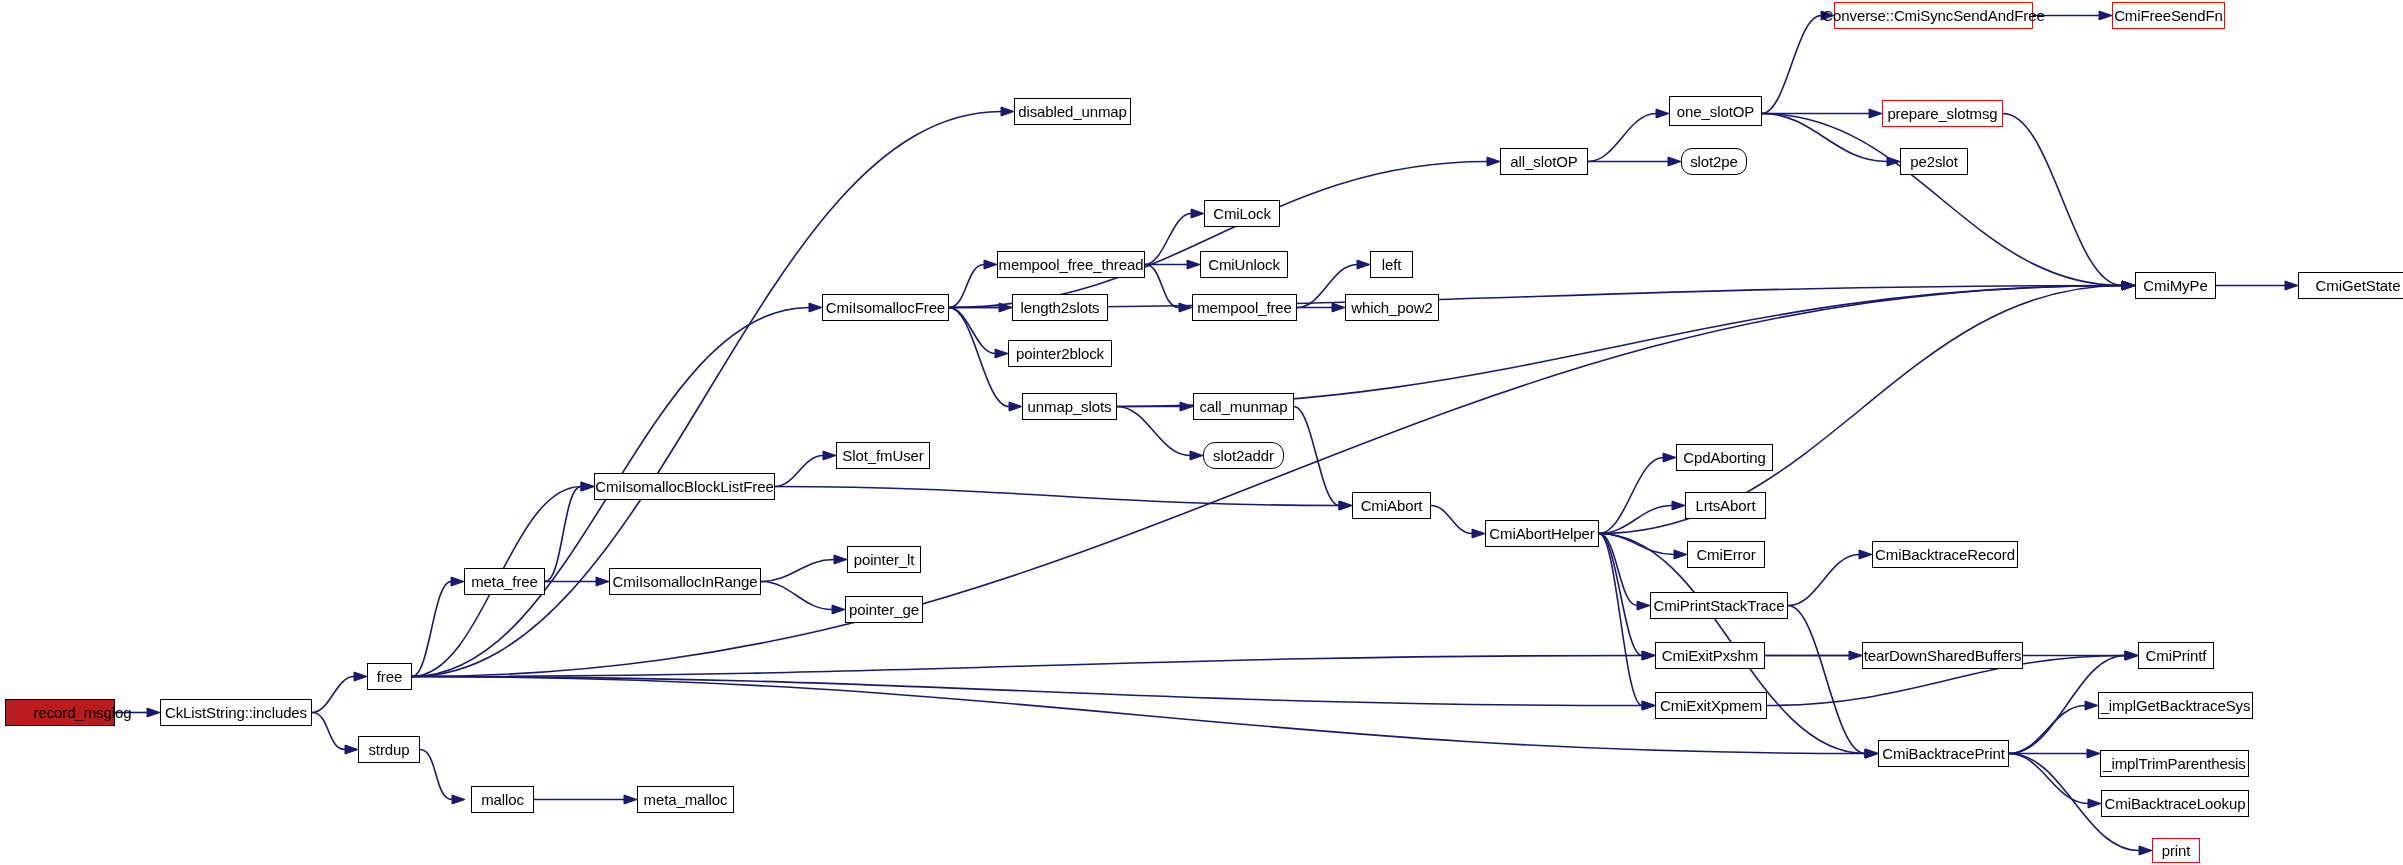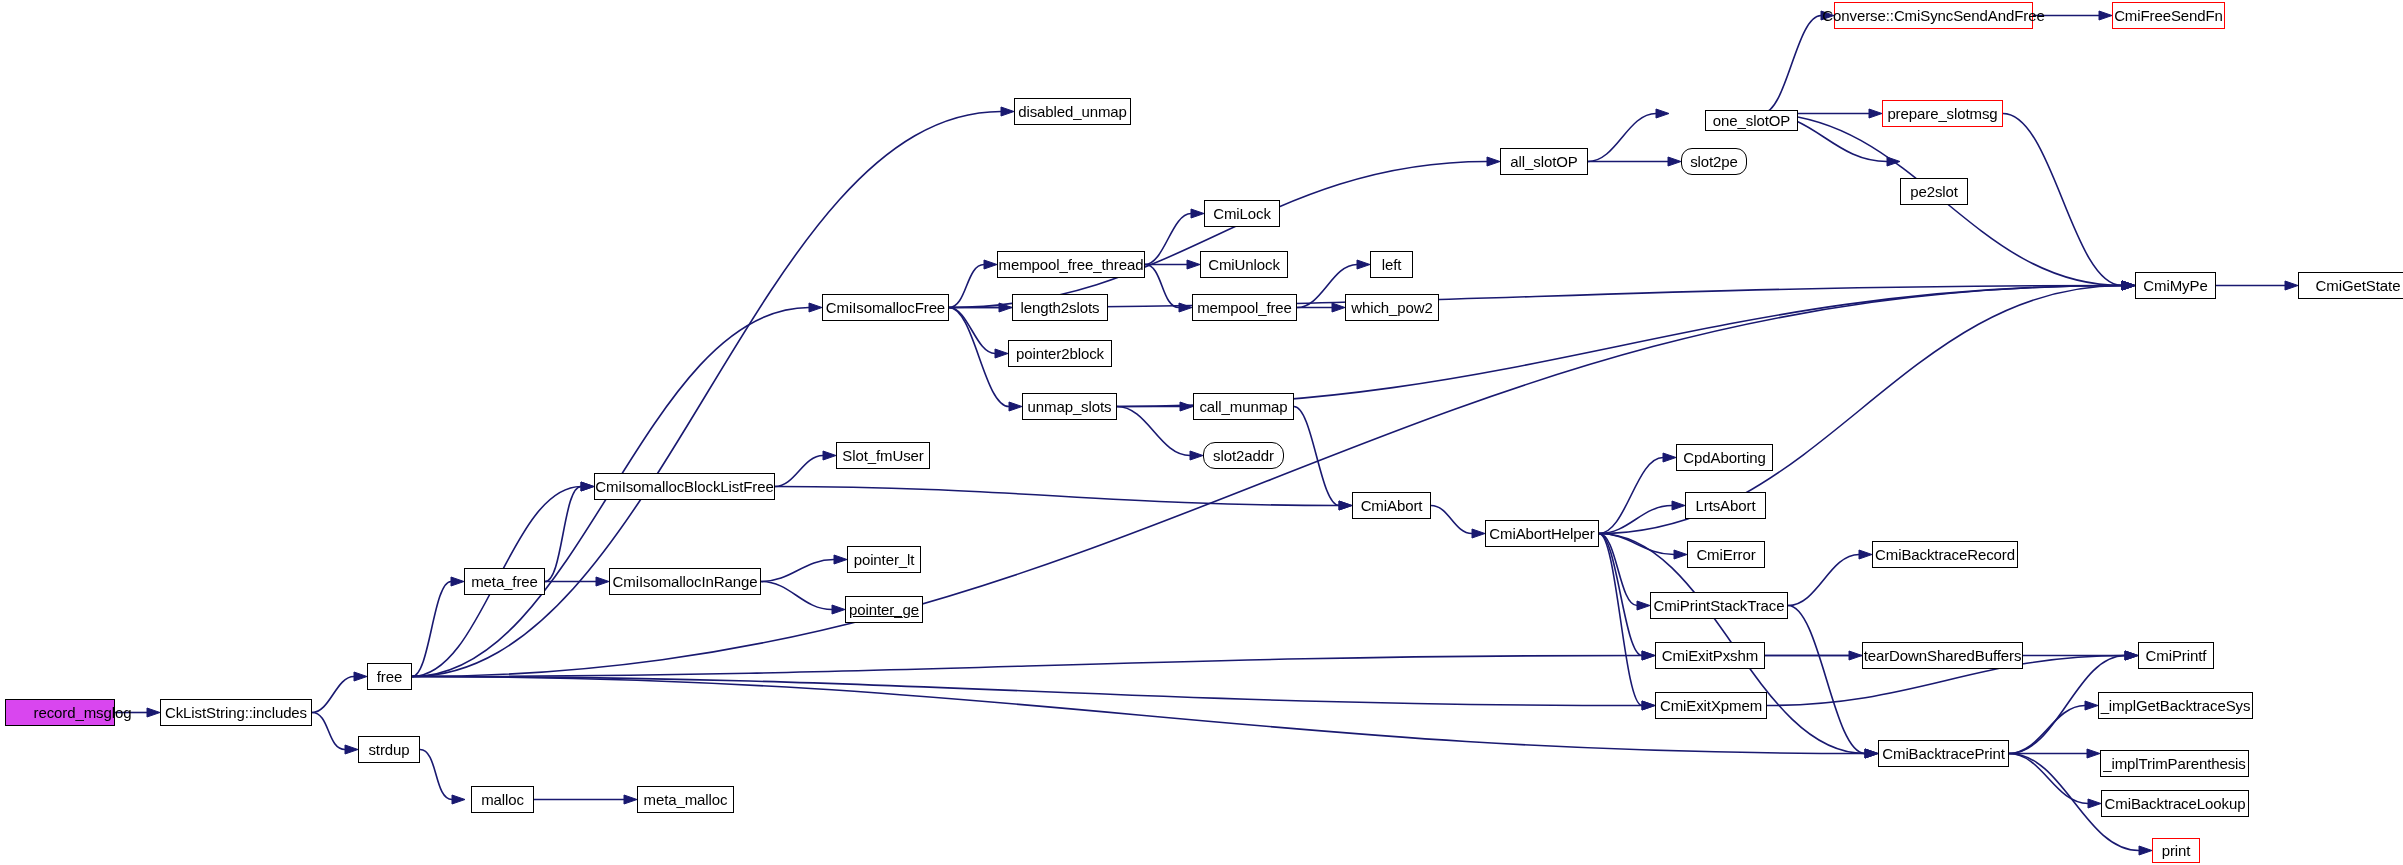--- a/index.html
+++ b/index.html
@@ -21,21 +21,21 @@
     font-size:15px;
     line-height:1;
     display:flex;
     align-items:center;
     justify-content:center;
     white-space:nowrap;
     letter-spacing:-0.1px;
     z-index:5;
   }
   .node.red{ border-color:#ff0000;justify-content:center; }
-  .node.filled{ background:#d946ef; border-color:#000000;padding-left:45px; }
+  .node.filled{ background:#b91c1c; border-color:#000000;padding-left:45px; }
   svg#edges{
     position:absolute;
     left:0; top:0;
     width:2403px;
     height:865px;
     z-index:1;
     pointer-events:none;
   }
   svg#edges path{ fill:none; stroke:#191970; stroke-width:1.6px; }
   svg#edges polygon.arrow{ fill:#191970; stroke:#191970; stroke-width:1px; }
@@ -191,21 +191,21 @@
       </div>
       <div class="node" style="left: 464px; top: 568px; width: 81px; height: 27px;">
         <span>meta_free</span>
       </div>
       <div class="node" style="left: 609px; top: 568px; width: 152px; height: 27px;">
         <span>CmiIsomallocInRange</span>
       </div>
       <div class="node" style="left: 847px; top: 546px; width: 74px; height: 27px;">
         <span>pointer_lt</span>
       </div>
-      <div class="node" style="left: 845px; top: 596px; width: 78px; height: 27px; text-decoration: underline;">
+      <div class="node" style="left: 845px; top: 596px; width: 78px; height: 27px;">
         <span>pointer_ge</span>
       </div>
       <div class="node" style="left: 594px; top: 473px; width: 181px; height: 27px;">
         <span>CmiIsomallocBlockListFree</span>
       </div>
       <div class="node" style="left: 836px; top: 442px; width: 94px; height: 27px;">
         <span>Slot_fmUser</span>
       </div>
       <div class="node" style="left: 822px; top: 294px; width: 127px; height: 27px;">
         <span>CmiIsomallocFree</span>
@@ -242,36 +242,36 @@
       </div>
       <div class="node" style="left: 1203px; top: 442px; width: 81px; height: 27px; border-radius: 12px;">
         <span>slot2addr</span>
       </div>
       <div class="node" style="left: 1014px; top: 98px; width: 117px; height: 27px;">
         <span>disabled_unmap</span>
       </div>
       <div class="node" style="left: 1500px; top: 148px; width: 88px; height: 27px;">
         <span>all_slotOP</span>
       </div>
-      <div class="node" style="left: 1669px; top: 110px; width: 93px; height: 21px; margin-left: 36px;">
+      <div class="node" style="left: 1669px; top: 96px; width: 93px; height: 30px;">
         <span>one_slotOP</span>
       </div>
       <div class="node" style="left: 1681px; top: 148px; width: 66px; height: 27px; border-radius: 11px;">
         <span>slot2pe</span>
       </div>
       <div class="node red" style="left: 1834px; top: 2px; width: 199px; height: 27px;">
         <span>Converse::CmiSyncSendAndFree</span>
       </div>
       <div class="node red" style="left: 2112px; top: 2px; width: 113px; height: 27px;">
         <span>CmiFreeSendFn</span>
       </div>
       <div class="node red" style="left: 1882px; top: 100px; width: 121px; height: 27px;">
         <span>prepare_slotmsg</span>
       </div>
-      <div class="node" style="left: 1900px; top: 148px; width: 68px; height: 27px; margin-top: 30px;">
+      <div class="node" style="left: 1900px; top: 148px; width: 68px; height: 27px;">
         <span>pe2slot</span>
       </div>
       <div class="node" style="left: 2135px; top: 272px; width: 81px; height: 27px;">
         <span>CmiMyPe</span>
       </div>
       <div class="node" style="left: 2298px; top: 272px; width: 120px; height: 27px;">
         <span>CmiGetState</span>
       </div>
       <div class="node" style="left: 1352px; top: 492px; width: 79px; height: 27px;">
         <span>CmiAbort</span>

